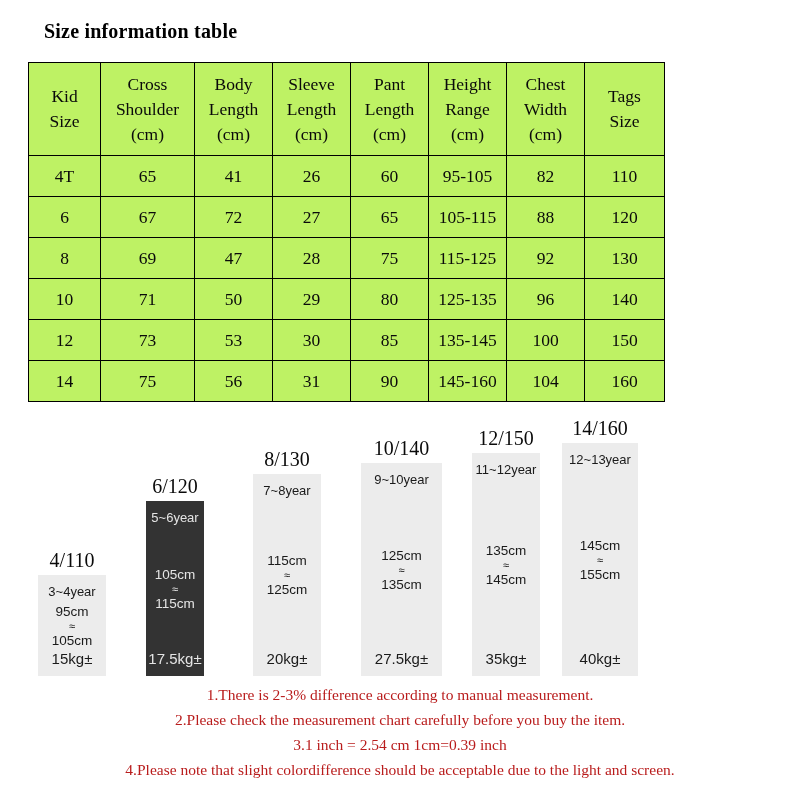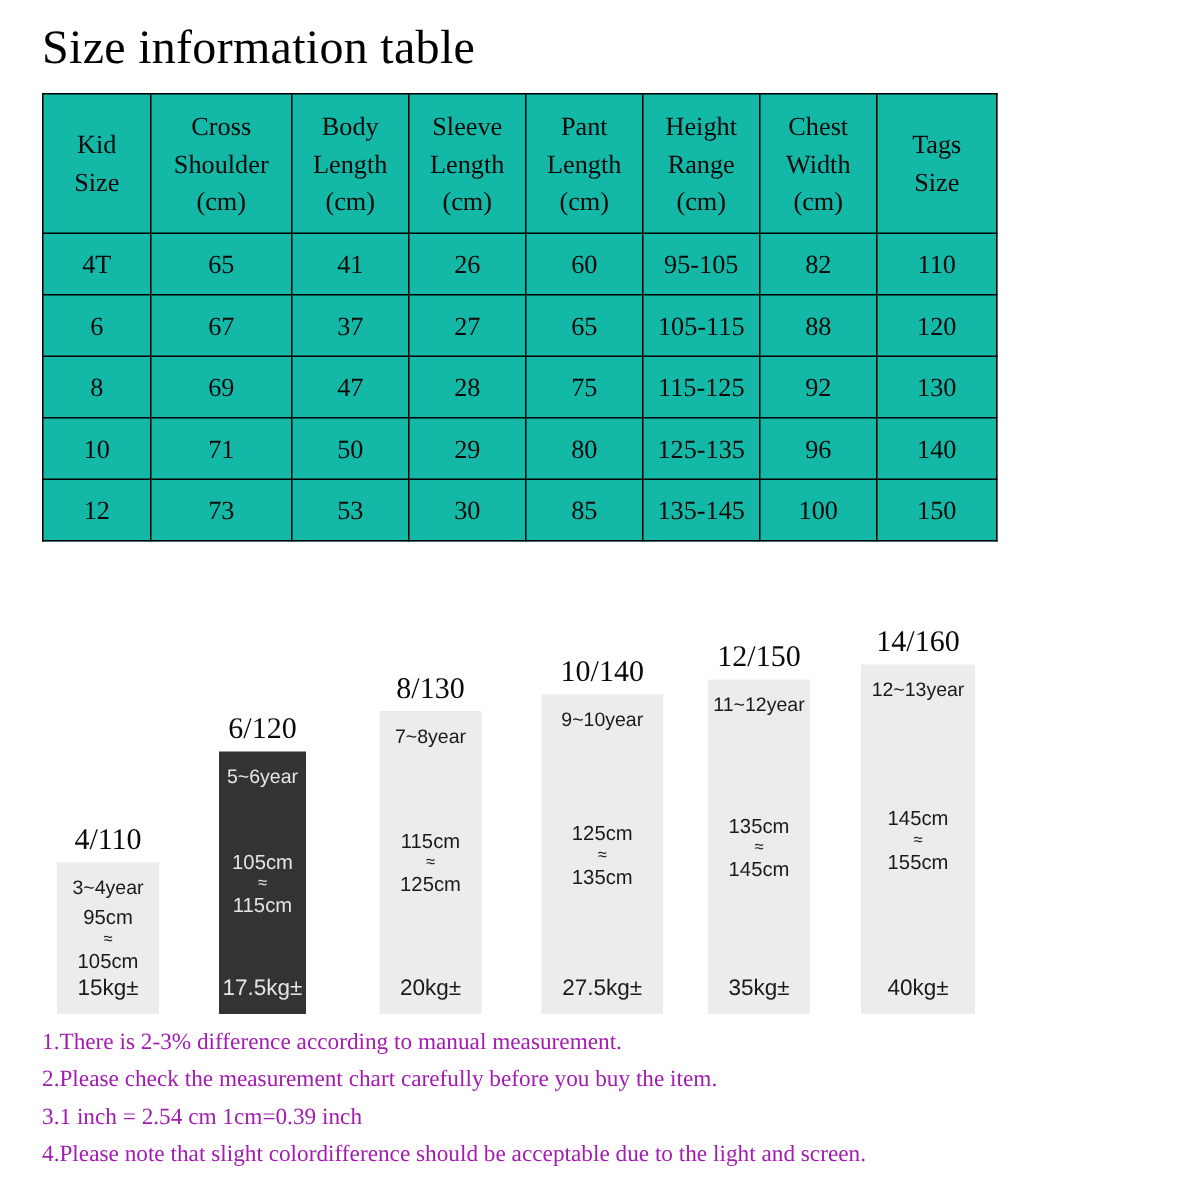--- a/index.html
+++ b/index.html
@@ -13,41 +13,41 @@
     position: relative;
     overflow: hidden;
     font-family: "Liberation Serif", "DejaVu Serif", serif;
     color: #000000;
     -webkit-font-smoothing: antialiased;
   }
 
   
   #page-title {
     position: absolute;
-    left: 28px;
+    left: 44px;
     top: 14px;
-    font-size: 32px;
+    font-size: 20px;
     line-height: 34px;
-    font-weight: 400;
+    font-weight: 700;
     letter-spacing: 0.2px;
     white-space: nowrap;
   }
 
   
   #size-table-wrap {
     position: absolute;
     left: 28px;
     top: 62px;
     width: 636px;
   }
   table.size-table {
     border-collapse: collapse;
     width: 636px;
     table-layout: fixed;
-    background: #14b8a6;
+    background: #bef264;
   }
   table.size-table th,
   table.size-table td {
     border: 1.3px solid #000000;
     text-align: center;
     vertical-align: middle;
     font-weight: 400;
     font-size: 17px;
     color: #0a0a0a;
     padding: 0;
@@ -148,22 +148,23 @@
   
   #notes {
     position: absolute;
     left: 28px;
     top: 682px;
     width: 744px;
   }
   .note-line {
     font-size: 15.5px;
     line-height: 25px;
-    color: #a21caf;
-    white-space: nowrap;
+    color: #b91c1c;
+    white-space: nowrap;
+    text-align: center;
   }
 </style>
 </head>
 <body>
 
 <div id="page-title">Size information table</div>
 
 <div id="size-table-wrap">
   <table class="size-table">
     <colgroup>
@@ -225,21 +226,21 @@
           <td>41</td>
           <td>26</td>
           <td>60</td>
           <td>95-105</td>
           <td>82</td>
           <td>110</td>
         </tr>
         <tr>
           <td>6</td>
           <td>67</td>
-          <td>37</td>
+          <td>72</td>
           <td>27</td>
           <td>65</td>
           <td>105-115</td>
           <td>88</td>
           <td>120</td>
         </tr>
         <tr>
           <td>8</td>
           <td>69</td>
           <td>47</td>
@@ -262,20 +263,30 @@
         <tr>
           <td>12</td>
           <td>73</td>
           <td>53</td>
           <td>30</td>
           <td>85</td>
           <td>135-145</td>
           <td>100</td>
           <td>150</td>
         </tr>
+        <tr>
+          <td>14</td>
+          <td>75</td>
+          <td>56</td>
+          <td>31</td>
+          <td>90</td>
+          <td>145-160</td>
+          <td>104</td>
+          <td>160</td>
+        </tr>
       </tbody>
   </table>
 </div>
 
 <div id="size-cards">
     <div class="card-group" style="left: 38px; width: 68px; height: 101px;">
       <div class="card-label">4/110</div>
       <div class="card-body">
         <div class="card-age">3~4year</div>
         <div class="card-range"><span>95cm</span><span class="tilde">≈</span><span>105cm</span></div>
@@ -307,21 +318,21 @@
       </div>
     </div>
     <div class="card-group" style="left: 472px; width: 68px; height: 223px;">
       <div class="card-label">12/150</div>
       <div class="card-body">
         <div class="card-age">11~12year</div>
         <div class="card-range"><span>135cm</span><span class="tilde">≈</span><span>145cm</span></div>
         <div class="card-weight">35kg±</div>
       </div>
     </div>
-    <div class="card-group" style="left: 574px; width: 76px; height: 233px;">
+    <div class="card-group" style="left: 562px; width: 76px; height: 233px;">
       <div class="card-label">14/160</div>
       <div class="card-body">
         <div class="card-age">12~13year</div>
         <div class="card-range"><span>145cm</span><span class="tilde">≈</span><span>155cm</span></div>
         <div class="card-weight">40kg±</div>
       </div>
     </div>
   </div>
 
 <div id="notes">

